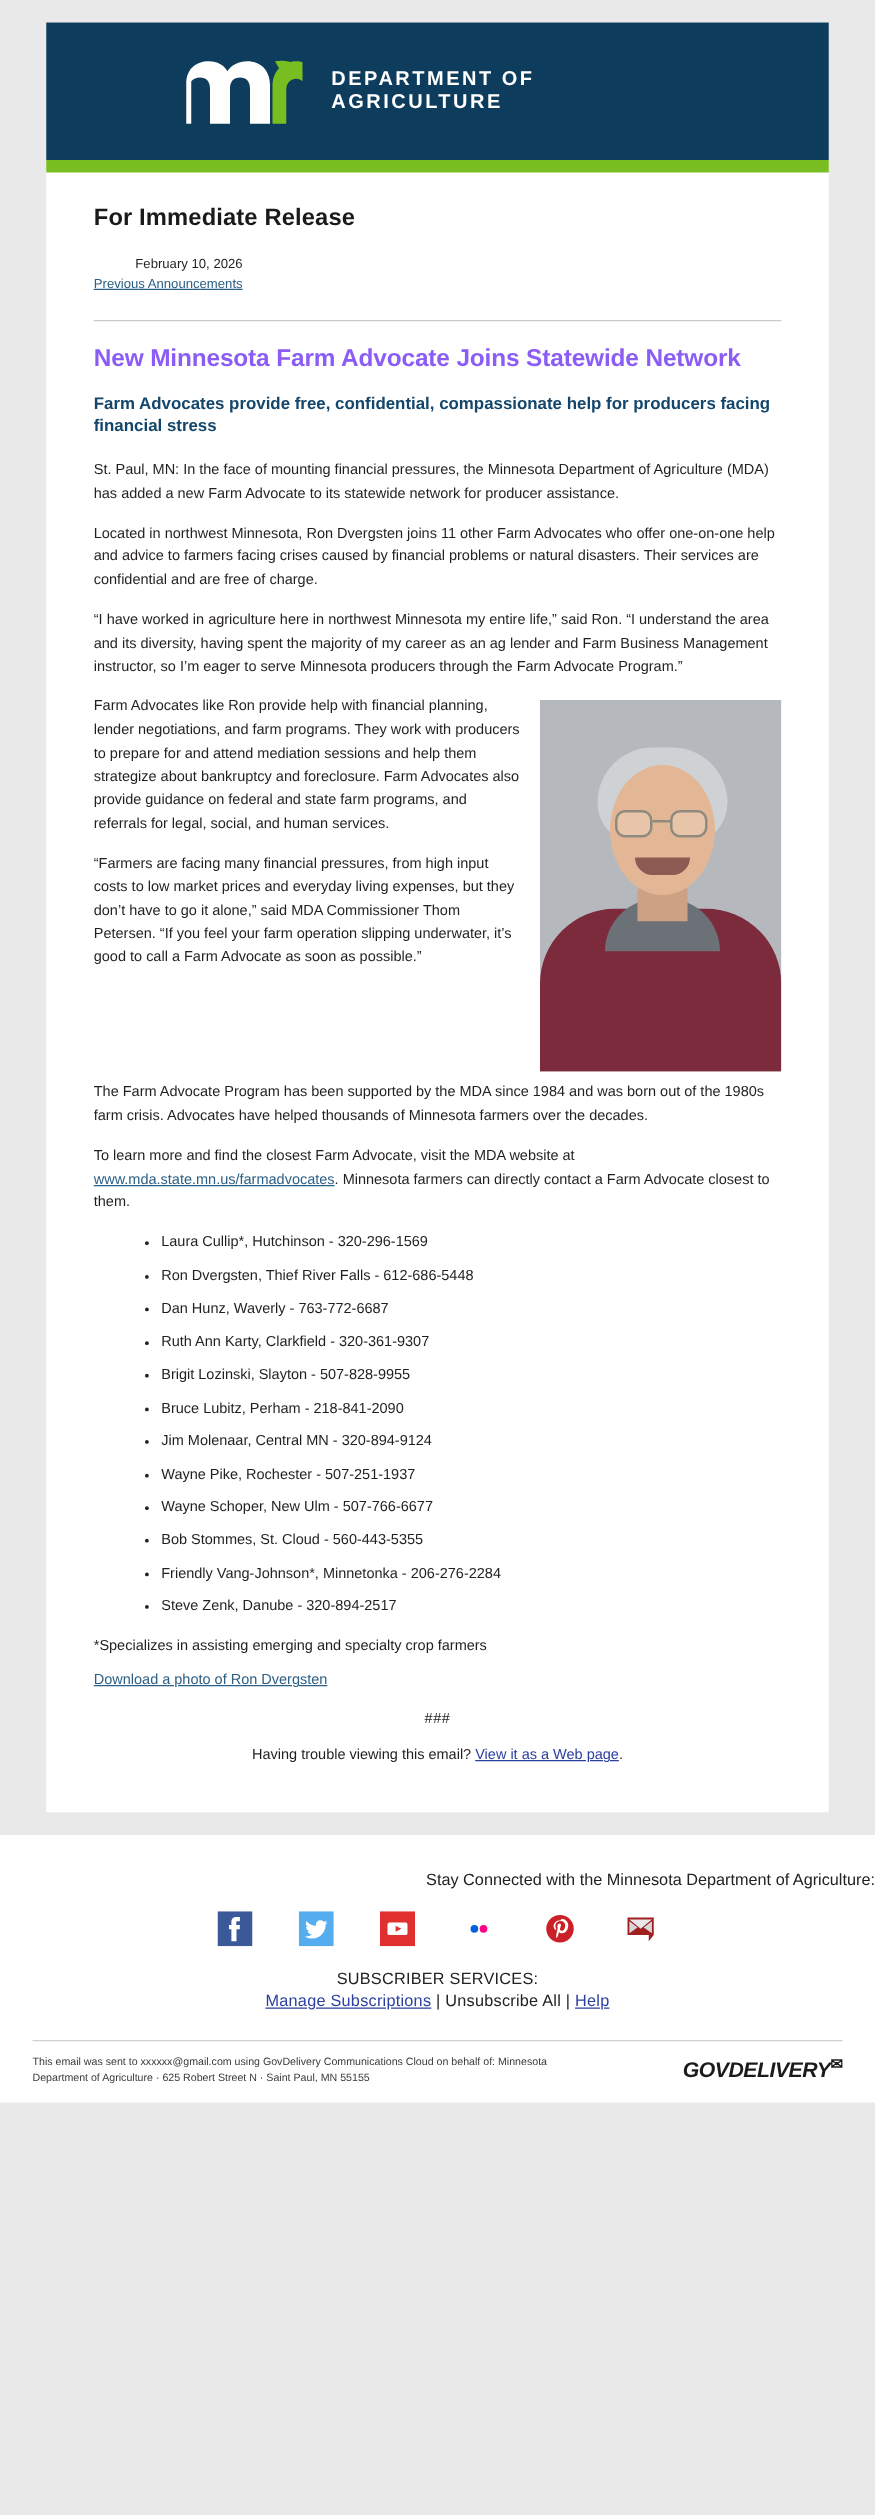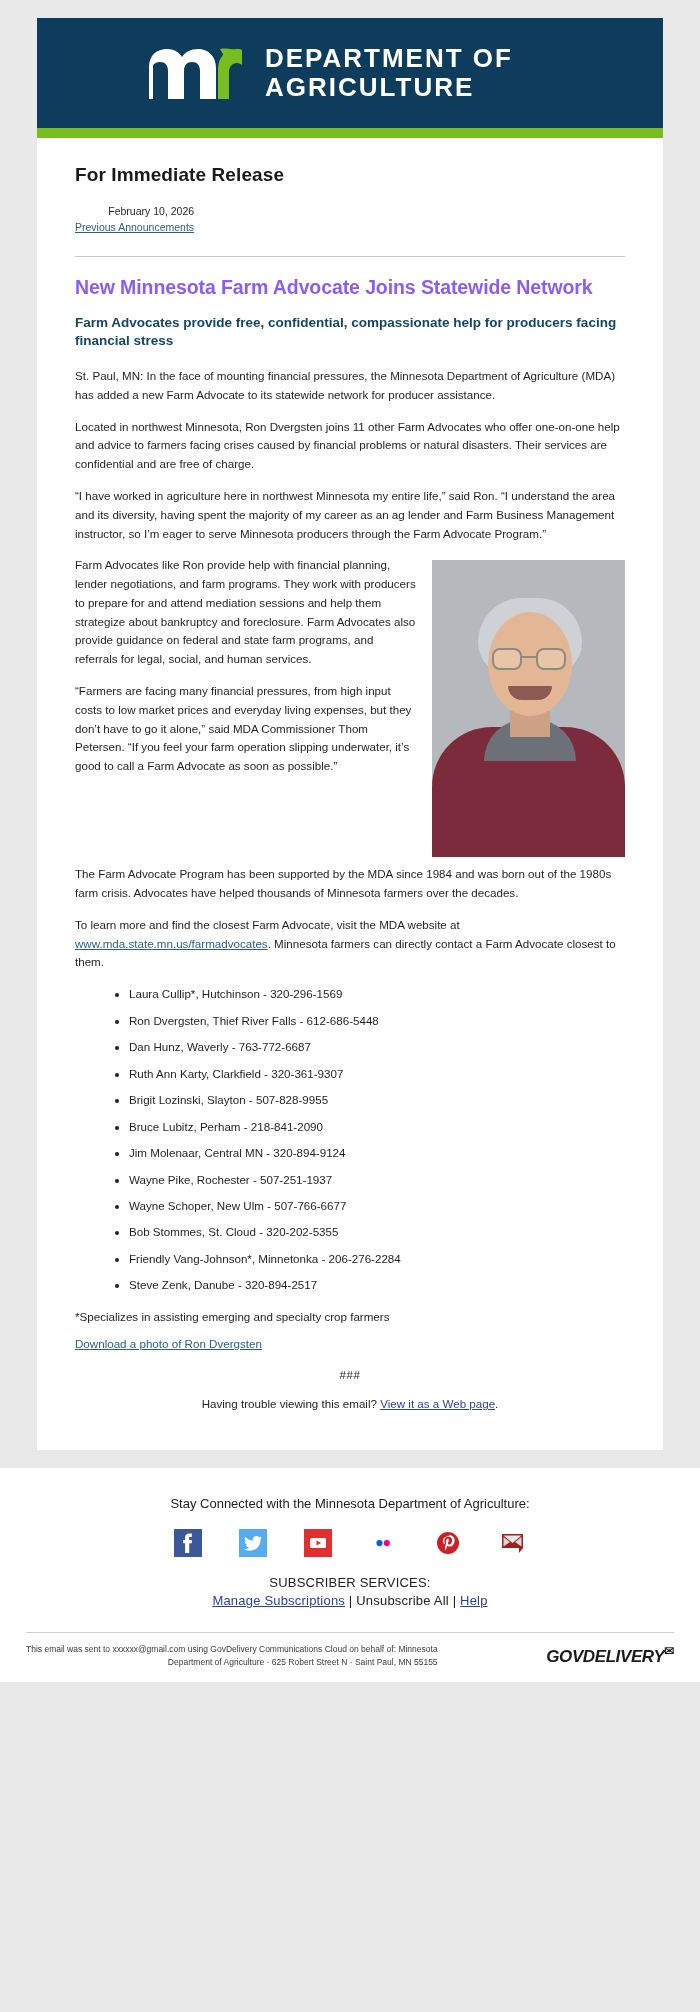--- a/index.html
+++ b/index.html
@@ -25,21 +25,21 @@
     height:110px;
     display:flex;
     align-items:center;
     padding-left:110px;
   }
   .logo-wrap { display:flex; align-items:center; gap:22px; }
   .mn-mark { width:96px; height:56px; }
   .dept-lines {
     color:#ffffff;
     font-weight:bold;
-    font-size:26px;
+    font-size:16px;
     line-height:1.12;
     letter-spacing:2.0px;
   }
   .green-bar { height:10px; background:#78be21; }
 
   .body-pad { padding:0 38px 0 38px; }
 
   .fir {
     text-align:left;
     font-size:19px;
@@ -143,21 +143,21 @@
   .hashes { text-align:center; font-size:11.6px; letter-spacing:0.5px; margin:10px 0 16px 0; }
   .trouble { text-align:center; font-size:11.6px; margin:0 0 6px 0; }
   a.blue { color:#2b3fa0; text-decoration:underline; }
 
   .card-bottom-pad { height:34px; }
   .gap { height:18px; background:#e9e9e9; }
 
   
   .gd-footer { background:#ffffff; width:700px; padding:22px 0 0 0; }
   .stay {
-    text-align:center;
+    text-align:right;
     font-size:13px;
     color:#222;
     padding:6px 0 18px 0;
   }
   .social {
     display:flex;
     justify-content:center;
     align-items:center;
     gap:37px;
     padding-bottom:18px;
@@ -169,21 +169,21 @@
   .subsvc a { color:#2b3fa0; text-decoration:underline; }
   .subsvc .plain { color:#222; }
 
   .fine-rule { border-top:1px solid #cfcfcf; margin:24px 26px 0 26px; }
   .fineprint {
     display:flex;
     justify-content:space-between;
     align-items:center;
     padding:10px 26px 14px 26px;
   }
-  .fine-text { font-size:8.5px; line-height:1.45; color:#3a3a3a; max-width:520px;text-align:right; }
+  .fine-text { font-size:8.5px; line-height:1.45; color:#3a3a3a; max-width:520px; }
   .gd-logo { font-size:17px; font-weight:bold; font-style:italic; color:#1b1b1b; letter-spacing:-0.4px; white-space:nowrap; }
   .gd-logo .env { color:#1b1b1b; font-style:normal; font-size:12px; vertical-align:super; }
 </style>
 </head>
 <body>
 
 <div class="page">
 
   <div class="gutter-top"></div>
 
@@ -250,21 +250,21 @@
       <ul class="advocates">
         <li>Laura Cullip*, Hutchinson - 320-296-1569</li>
         <li>Ron Dvergsten, Thief River Falls - 612-686-5448</li>
         <li>Dan Hunz, Waverly - 763-772-6687</li>
         <li>Ruth Ann Karty, Clarkfield - 320-361-9307</li>
         <li>Brigit Lozinski, Slayton - 507-828-9955</li>
         <li>Bruce Lubitz, Perham - 218-841-2090</li>
         <li>Jim Molenaar, Central MN - 320-894-9124</li>
         <li>Wayne Pike, Rochester - 507-251-1937</li>
         <li>Wayne Schoper, New Ulm - 507-766-6677</li>
-        <li>Bob Stommes, St. Cloud - 320-202-5355</li>
+        <li>Bob Stommes, St. Cloud - 560-443-5355</li>
         <li>Friendly Vang-Johnson*, Minnetonka - 206-276-2284</li>
         <li>Steve Zenk, Danube - 320-894-2517</li>
       </ul>
 
       <p class="note">*Specializes in assisting emerging and specialty crop farmers</p>
 
       <p class="dl"><a class="lnk" href="#">Download a photo of Ron Dvergsten</a></p>
 
       <div class="hashes">###</div>
 

